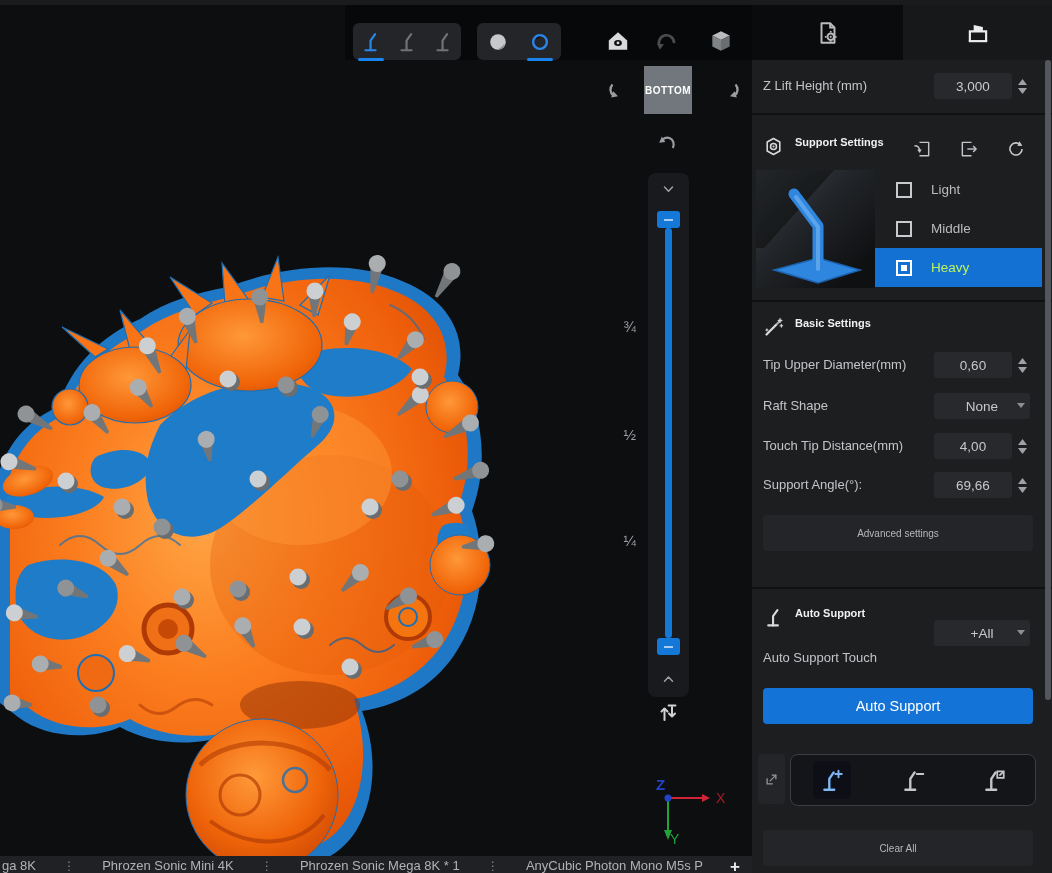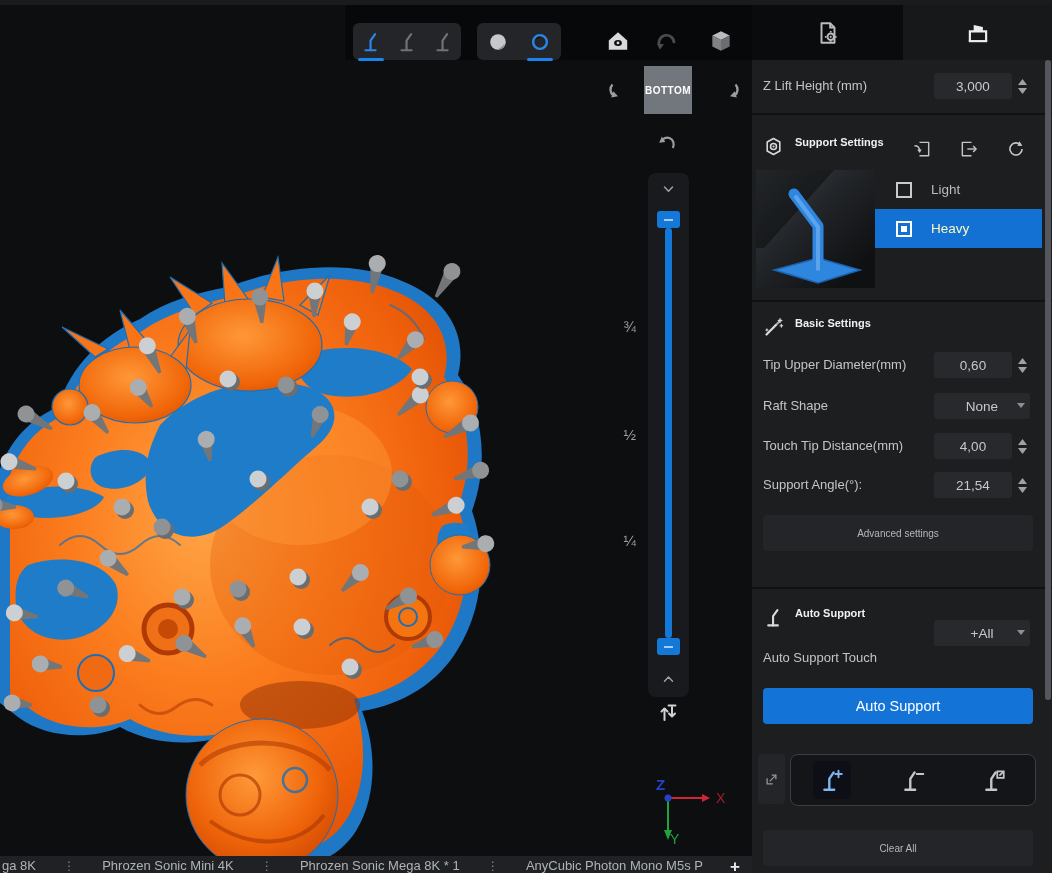--- a/index.html
+++ b/index.html
@@ -62,21 +62,21 @@
   .dropdown .chev{position:absolute;right:5px;top:10px;width:0;height:0;border-left:4.5px solid transparent;border-right:4.5px solid transparent;border-top:5px solid #8d9093;}
   .sec-h{position:absolute;left:11px;display:flex;align-items:flex-start;gap:11px;color:#eef0f2;font-weight:bold;font-size:11px;}
   .sec-h svg{width:21px;height:21px;color:#d7d9db;}
   .hdr-ic{position:absolute;width:22px;height:22px;color:#c3c6c9;display:flex;align-items:center;justify-content:center;}
   .hdr-ic svg{width:20px;height:20px;}
 
   .thumb{position:absolute;left:4px;top:110px;width:119px;height:118px;overflow:hidden;}
   .dlist{position:absolute;left:123px;top:110px;width:167px;height:118px;}
   .drow{position:relative;height:39px;display:flex;align-items:center;color:#b9bcbe;font-size:13.5px;}
   .drow .cb{margin-left:21px;margin-right:19px;width:12px;height:12px;border:2px solid #c8cacd;position:relative;}
-  .drow.on{background:#1271d3;color:#fef9c3;}
+  .drow.on{background:#1271d3;color:#bef264;}
   .drow.on .cb{border-color:#fff;}
   .drow.on .cb::after{content:"";position:absolute;left:3px;top:3px;width:6px;height:6px;background:#fff;}
 
   .btn{position:absolute;left:11px;width:270px;height:36px;border-radius:4px;display:flex;align-items:center;justify-content:center;font-size:10px;}
   .btn-ghost{background:#242528;color:#b4b7ba;}
   .btn-primary{background:#1373d6;color:#fff;font-size:14.5px;}
 
   .expand-btn{position:absolute;left:6px;top:694px;width:27px;height:50px;background:#232528;border-radius:4px;
               color:#96999c;display:flex;align-items:center;justify-content:center;}
   .expand-btn svg{width:15px;height:15px;}
@@ -649,20 +649,24 @@
         <polygon points="18,100 62,88 104,100 62,113" fill="#2f86df" stroke="#1c62ad" stroke-width="1.5"></polygon>
         <path d="M62,101 L62,56 L38,24" stroke="#2f86df" stroke-width="11" fill="none" stroke-linecap="round" stroke-linejoin="round"></path>
         <path d="M62,99 L62,57 L40,27" stroke="#5ba4ec" stroke-width="4" fill="none" stroke-linecap="round" stroke-linejoin="round"></path>
       </svg>
     </div>
     <div class="dlist">
       <div class="drow">
         <span class="cb"></span>
         <span>Light</span>
       </div>
+      <div class="drow">
+        <span class="cb"></span>
+        <span>Middle</span>
+      </div>
       <div class="drow on">
         <span class="cb"></span>
         <span>Heavy</span>
       </div>
     </div>
     <div class="divider" style="top:240px;"></div>
 
     <div class="sec-h" style="top:257px;">
       <svg>
           <use href="#i-wand"></use>
@@ -692,21 +696,21 @@
     <div class="spincol" style="top:373px;">
       <svg width="9" height="6" viewBox="0 0 12 8">
           <polygon points="6,0 12,8 0,8" fill="currentColor"></polygon>
         </svg>
       <svg width="9" height="6" viewBox="0 0 12 8">
           <polygon points="0,0 12,0 6,8" fill="currentColor"></polygon>
         </svg>
     </div>
 
     <div class="label" style="top:412px;">Support Angle(°):</div>
-    <div class="valbox" style="top:412px;">21,54</div>
+    <div class="valbox" style="top:412px;">69,66</div>
     <div class="spincol" style="top:412px;">
       <svg width="9" height="6" viewBox="0 0 12 8">
           <polygon points="6,0 12,8 0,8" fill="currentColor"></polygon>
         </svg>
       <svg width="9" height="6" viewBox="0 0 12 8">
           <polygon points="0,0 12,0 6,8" fill="currentColor"></polygon>
         </svg>
     </div>
 
     <div class="btn btn-ghost" style="top:455px;">Advanced settings</div>

